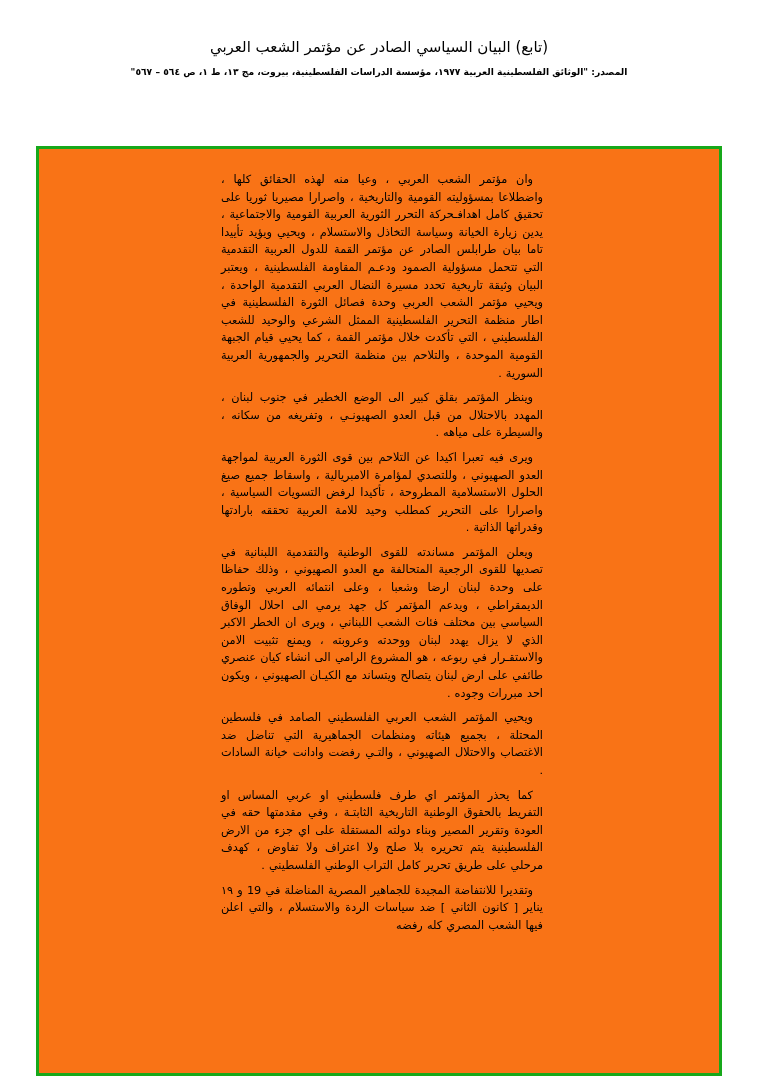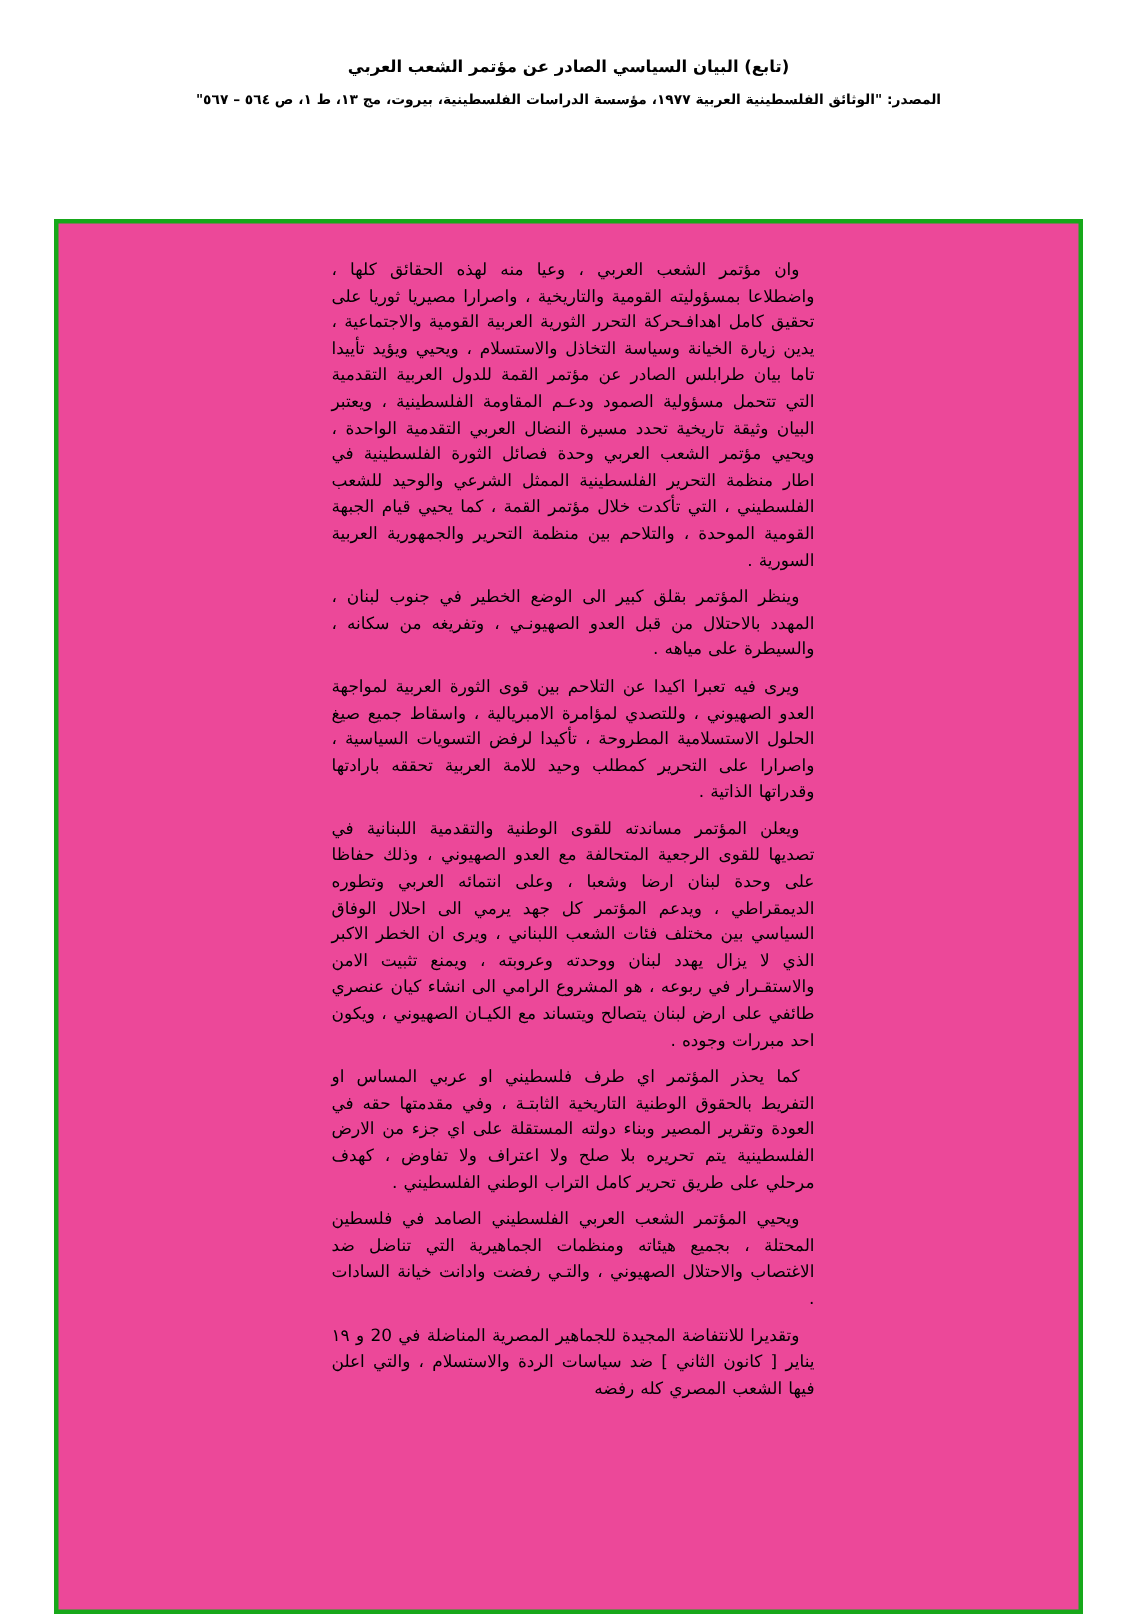--- a/index.html
+++ b/index.html
@@ -17,22 +17,22 @@
   }
   .page {
     width: 758px;
     height: 1078px;
     position: relative;
     box-sizing: border-box;
   }
   .doc-title {
     text-align: center;
     font-family: "DejaVu Sans", "Liberation Sans", sans-serif;
-    font-weight: bold;
-    font-size: 11px;
+    font-weight: normal;
+    font-size: 15px;
     color: #000;
     margin: 38px 0 0 0;
     letter-spacing: 0px;
     direction: rtl;
   }
   .doc-source {
     text-align: center;
     font-family: "DejaVu Sans", "Liberation Sans", sans-serif;
     font-weight: bold;
     font-size: 9.2px;
@@ -41,21 +41,21 @@
     direction: rtl;
   }
   .frame {
     position: absolute;
     left: 36px;
     top: 108px;
     width: 686px;
     height: 930px;
     border: 3px solid #17a81a;
     box-sizing: border-box;
-    background: #ec4899;
+    background: #f97316;
   }
   .content {
     position: absolute;
     right: 176px;
     top: 22px;
     width: 322px;
     direction: rtl;
     text-align: justify;
     text-align-last: right;
   }
@@ -80,19 +80,19 @@
 
   <div class="doc-title">(تابع) البيان السياسي الصادر عن مؤتمر الشعب العربي</div>
   <div class="doc-source">المصدر:  "الوثائق الفلسطينية العربية ١٩٧٧، مؤسسة الدراسات الفلسطينية، بيروت، مج ١٣، ط ١، ص ٥٦٤ – ٥٦٧"</div>
 
   <div class="frame">
     <div class="content">
       <p class="para indent">وان مؤتمر الشعب العربي ، وعيا منه لهذه الحقائق كلها ، واضطلاعا بمسؤوليته القومية والتاريخية ، واصرارا مصيريا ثوريا على تحقيق كامل اهدافـحركة التحرر الثورية العربية القومية والاجتماعية ، يدين زيارة الخيانة وسياسة التخاذل والاستسلام ، ويحيي ويؤيد تأييدا تاما بيان طرابلس الصادر عن مؤتمر القمة للدول العربية التقدمية التي تتحمل مسؤولية الصمود ودعـم المقاومة الفلسطينية ، ويعتبر البيان وثيقة تاريخية تحدد مسيرة النضال العربي التقدمية الواحدة ، ويحيي مؤتمر الشعب العربي وحدة فصائل الثورة الفلسطينية في اطار منظمة التحرير الفلسطينية الممثل الشرعي والوحيد للشعب الفلسطيني ، التي تأكدت خلال مؤتمر القمة ، كما يحيي قيام الجبهة القومية الموحدة ، والتلاحم بين منظمة التحرير والجمهورية العربية السورية .</p>
       <p class="para indent">وينظر المؤتمر بقلق كبير الى الوضع الخطير في جنوب لبنان ، المهدد بالاحتلال من قبل العدو الصهيونـي ، وتفريغه من سكانه ، والسيطرة على مياهه .</p>
       <p class="para indent">ويرى فيه تعبرا اكيدا عن التلاحم بين قوى الثورة العربية لمواجهة العدو الصهيوني ، وللتصدي لمؤامرة الامبريالية ، واسقاط جميع صيغ الحلول الاستسلامية المطروحة ، تأكيدا لرفض التسويات السياسية ، واصرارا على التحرير كمطلب وحيد للامة العربية تحققه بارادتها وقدراتها الذاتية .</p>
       <p class="para indent">ويعلن المؤتمر مساندته للقوى الوطنية والتقدمية اللبنانية في تصديها للقوى الرجعية المتحالفة مع العدو الصهيوني ، وذلك حفاظا على وحدة لبنان ارضا وشعبا ، وعلى انتمائه العربي وتطوره الديمقراطي ، ويدعم المؤتمر كل جهد يرمي الى احلال الوفاق السياسي بين مختلف فئات الشعب اللبناني ، ويرى ان الخطر الاكبر الذي لا يزال يهدد لبنان ووحدته وعروبته ، ويمنع تثبيت الامن والاستقـرار في ربوعه ، هو المشروع الرامي الى انشاء كيان عنصري طائفي على ارض لبنان يتصالح ويتساند مع الكيـان الصهيوني ، ويكون احد مبررات وجوده .</p>
+      <p class="para indent">ويحيي المؤتمر الشعب العربي الفلسطيني الصامد في فلسطين المحتلة ، بجميع هيئاته ومنظمات الجماهيرية التي تناضل ضد الاغتصاب والاحتلال الصهيوني ، والتـي رفضت وادانت خيانة السادات .</p>
       <p class="para indent">كما يحذر المؤتمر اي طرف فلسطيني او عربي المساس او التفريط بالحقوق الوطنية التاريخية الثابتـة ، وفي مقدمتها حقه في العودة وتقرير المصير وبناء دولته المستقلة على اي جزء من الارض الفلسطينية يتم تحريره بلا صلح ولا اعتراف ولا تفاوض ، كهدف مرحلي على طريق تحرير كامل التراب الوطني الفلسطيني .</p>
-      <p class="para indent">ويحيي المؤتمر الشعب العربي الفلسطيني الصامد في فلسطين المحتلة ، بجميع هيئاته ومنظمات الجماهيرية التي تناضل ضد الاغتصاب والاحتلال الصهيوني ، والتـي رفضت وادانت خيانة السادات .</p>
-      <p class="para indent">وتقديرا للانتفاضة المجيدة للجماهير المصرية المناضلة في 20 و ١٩ يناير [ كانون الثاني ] ضد سياسات الردة والاستسلام ، والتي اعلن فيها الشعب المصري كله رفضه</p>
+      <p class="para indent">وتقديرا للانتفاضة المجيدة للجماهير المصرية المناضلة في 19 و ١٩ يناير [ كانون الثاني ] ضد سياسات الردة والاستسلام ، والتي اعلن فيها الشعب المصري كله رفضه</p>
     </div>
   </div>
 
 </div>
 
 </body></html>

